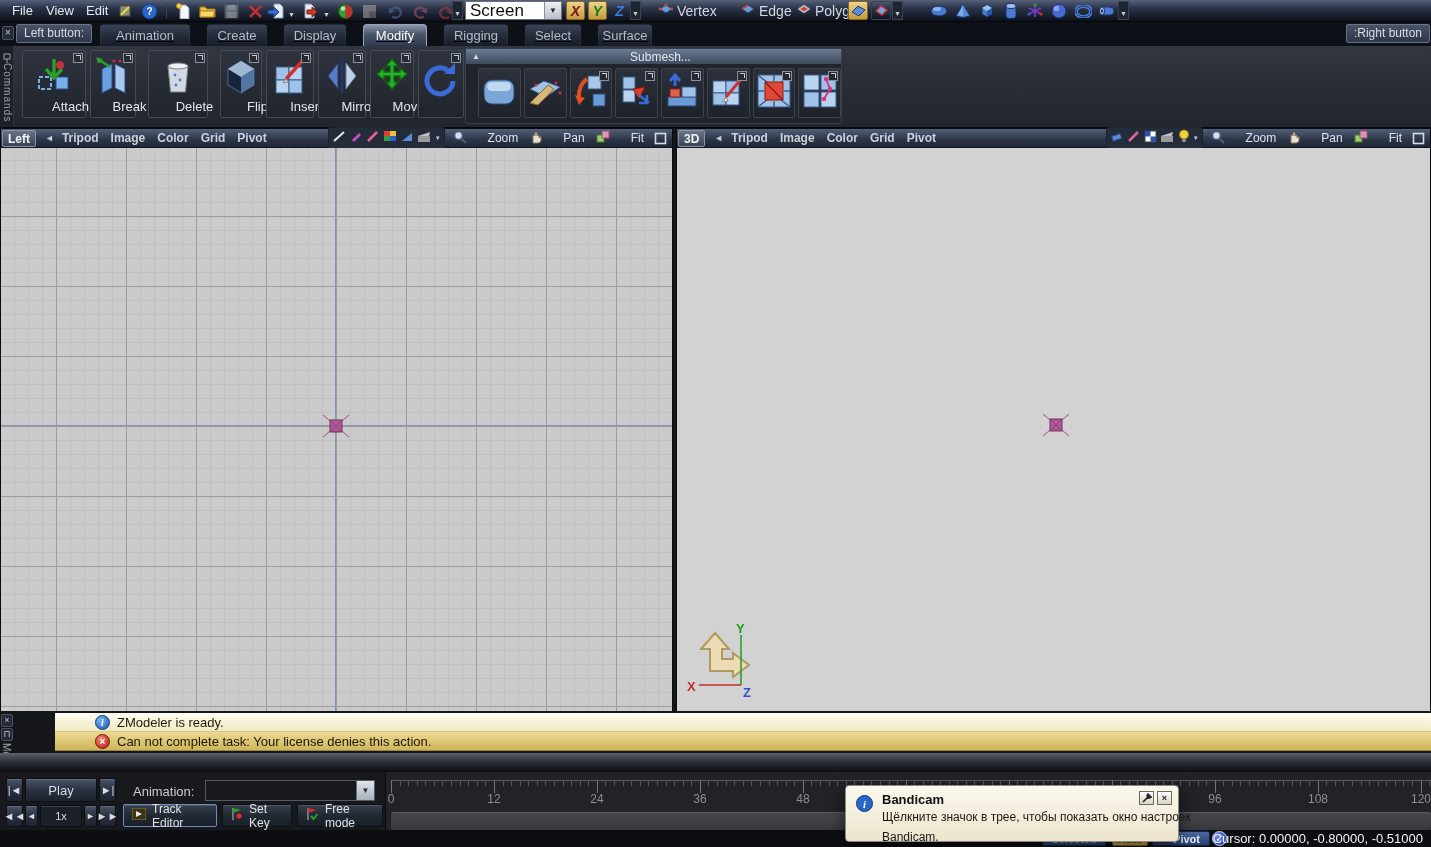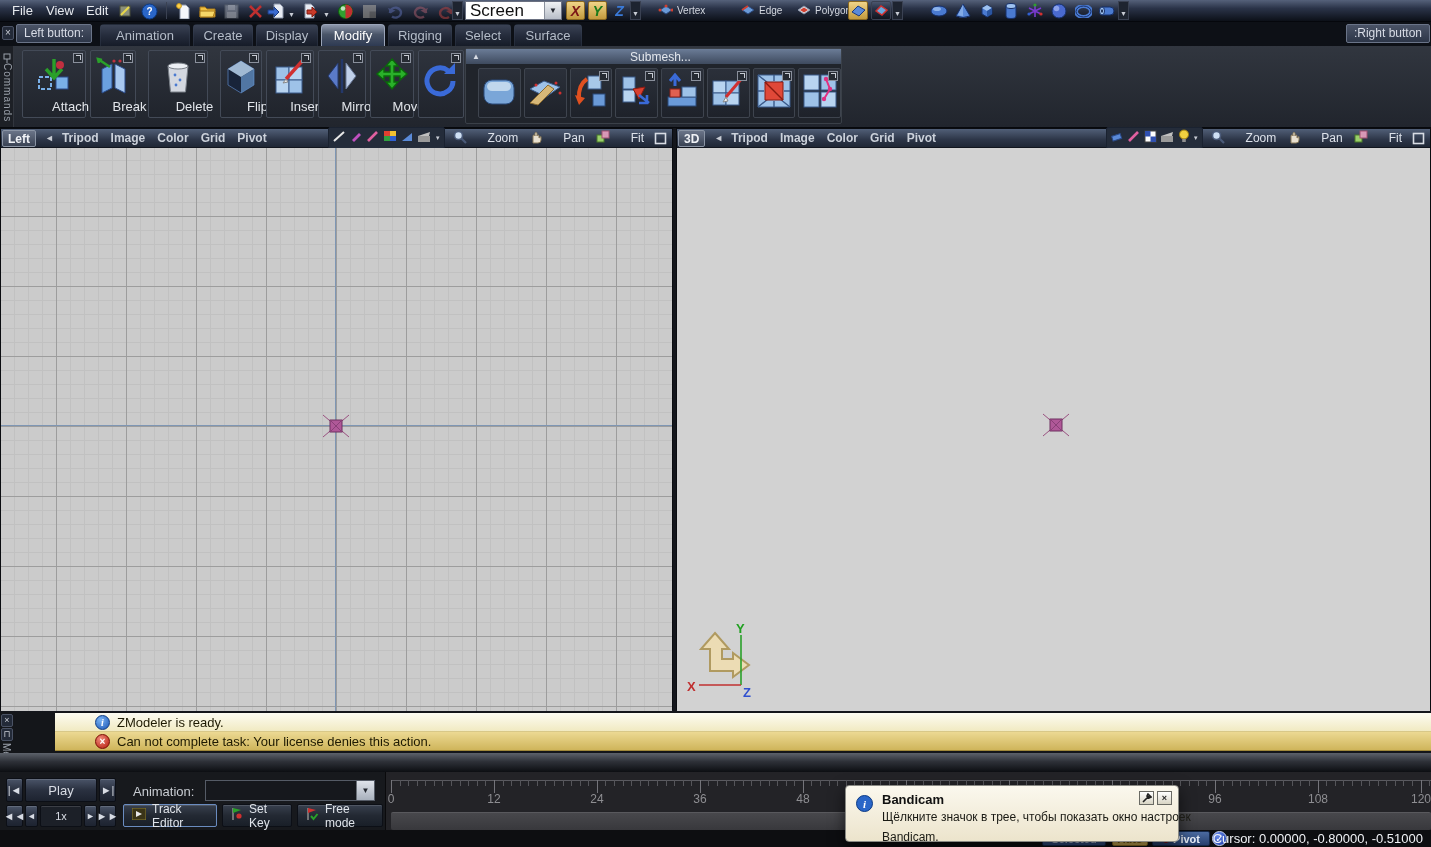--- a/index.html
+++ b/index.html
@@ -26,36 +26,36 @@
   .combo-btn { width:17px; height:100%; background:linear-gradient(#f0f2f4,#b8bec8);
     border-left:1px solid #8a909c; display:flex; align-items:center; justify-content:center;
     font-size:8px; color:#22262e; }
   .axis-btn { position:absolute; top:1px; width:19px; height:19px; text-align:center;
     line-height:19px; font-weight:bold; font-style:italic; font-size:14px; border-radius:2px; }
   .axis-on { background:linear-gradient(#f0d488,#c29a3e); border:1px solid #8a6820; }
   .axis-off { background:transparent; border:1px solid transparent; }
   .dd-mini { position:absolute; width:11px; height:19px; top:1px; color:#c8ccd4;
     font-size:7px; display:flex; align-items:flex-end; justify-content:center; padding-bottom:2px; }
   .mode-btn { position:absolute; top:1px; height:19px; display:flex; align-items:center;
-    gap:4px; color:#d4d8e0; font-size:10px; }
+    gap:4px; color:#d4d8e0; font-size:14px; }
   .tog { position:absolute; top:1px; width:20px; height:19px; border-radius:2px;
     display:flex; align-items:center; justify-content:center; }
   .tog-on { background:linear-gradient(#f0d488,#c29a3e); border:1px solid #8a6820; }
   .tog-off { border:1px solid #3a4152; }
   .prim { position:absolute; top:2px; width:20px; height:18px; display:flex;
     align-items:center; justify-content:center; }
   
   .tabbar { position:absolute; left:0; top:22px; width:1431px; height:24px; background:#0d1016; }
   .tb-close { position:absolute; left:2px; top:4px; width:12px; height:14px;
     background:#232a38; border:1px solid #4a5264; color:#c8ccd4; font-size:10px;
     line-height:12px; text-align:center; border-radius:2px; }
   .side-label { position:absolute; top:2px; height:19px; line-height:17px;
     background:linear-gradient(#4a5366,#2d3648); border:1px solid #6a7488;
     border-radius:2px; color:#d8dce6; font-size:12px; padding:0 7px; }
-  .tabs { position:absolute; left:100px; top:2px; display:flex; gap:3px; height:22px; }
+  .tabs { position:absolute; left:100px; top:2px; display:flex; gap:17px; height:22px;text-decoration:underline; }
   .tab { height:22px; line-height:22px; text-align:center; font-size:13px;
     color:#b4bcc8; border-radius:4px 4px 0 0;
     background:linear-gradient(#3a4254,#252c3c 50%,#161c28);
     border:1px solid #39415466; border-bottom:none; }
   .tab.active { color:#fff;
     background:linear-gradient(#8d97ab,#4a5568 45%,#2e3a52);
     border:1px solid #9aa4b8; border-bottom:none; }
   
   .toolbar { position:absolute; left:0; top:46px; width:1431px; height:82px;
     background:linear-gradient(#31363f,#21252d); border-bottom:1px solid #07090d; }
@@ -387,21 +387,21 @@
   <div class="tabbar">
     <span class="tb-close">×</span>
     <span class="side-label" style="left:16px">Left button:</span>
     <div class="tabs">
       <span class="tab" style="width:90px">Animation</span>
       <span class="tab" style="width:60px">Create</span>
       <span class="tab" style="width:62px">Display</span>
       <span class="tab active" style="width:64px">Modify</span>
       <span class="tab" style="width:64px">Rigging</span>
       <span class="tab" style="width:56px">Select</span>
-      <span class="tab" style="width:68px">Surface</span>
+      <span class="tab" style="width:54px">Surface</span>
     </div>
     <span class="side-label" style="right:1px">:Right button</span>
   </div>
 
   <div class="toolbar">
     <div class="vstrip" style="top:0;height:81px">
       <div class="pinbox"><svg width="10" height="10">
             <rect x="2" y="1" width="6" height="5" fill="none" stroke="#9aa0aa"></rect>
             <line x1="5" y1="6" x2="5" y2="10" stroke="#9aa0aa"></line>
           </svg></div>

